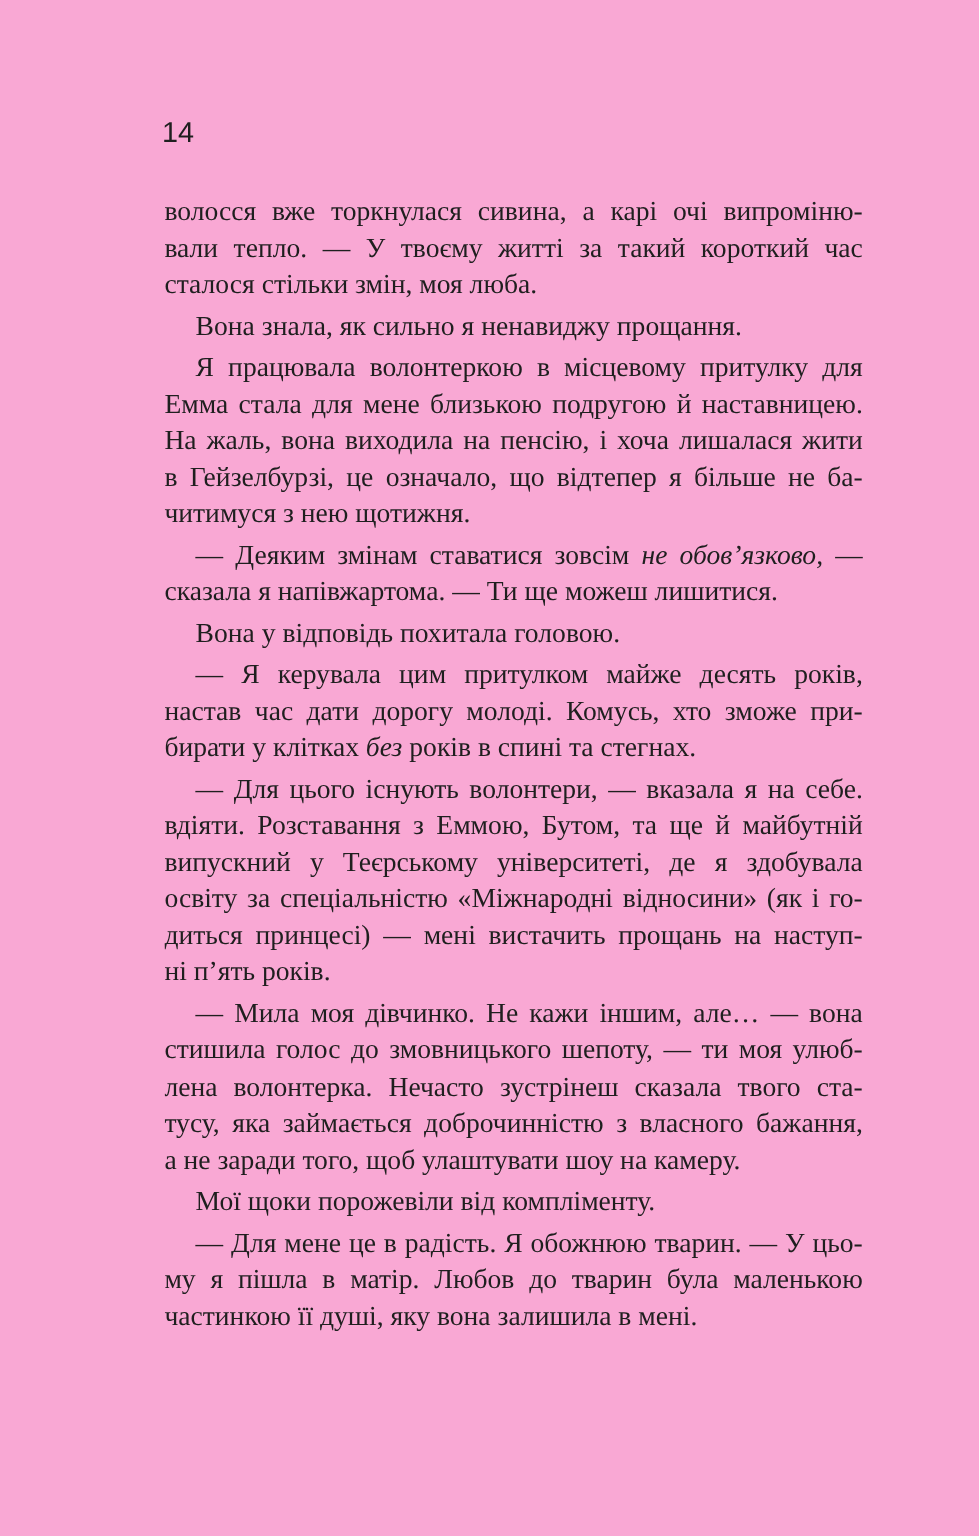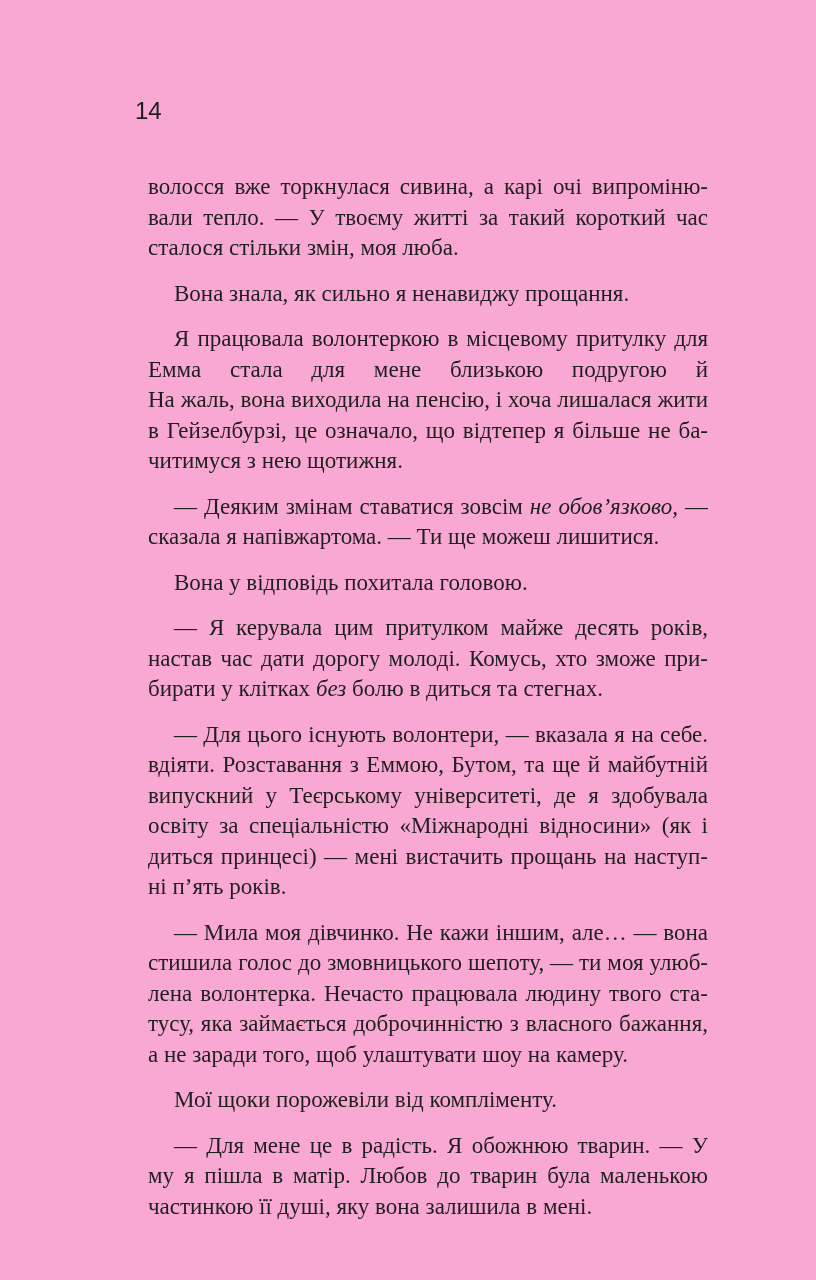--- a/index.html
+++ b/index.html
@@ -26,21 +26,21 @@
   .text-block {
     position: absolute;
     left: 133px;
     top: 157px;
     width: 590px;
     font-family: "Liberation Serif", "DejaVu Serif", serif;
     font-size: 23px;
     line-height: 30.5px;
     color: #1f1f1f;
   }
-  .para { margin: 15px; }
+  .para { margin: 4px; }
   .line {
     height: 30.5px;
     overflow: hidden;
     text-align: justify;
     text-align-last: justify;
     white-space: normal;
   }
   .line.last {
     text-align: right;
     text-align-last: left;
@@ -75,34 +75,34 @@
       <div class="para">
         <div class="line ind"><span class="seg">— Деяким змінам ставатися зовсім </span><span class="seg it">не обов’язково,</span><span class="seg"> —</span></div>
         <div class="line last"><span class="seg">сказала я напівжартома. — Ти ще можеш лишитися.</span></div>
       </div>
       <div class="para">
         <div class="line last ind"><span class="seg">Вона у відповідь похитала головою.</span></div>
       </div>
       <div class="para">
         <div class="line ind"><span class="seg">— Я керувала цим притулком майже десять років,</span></div>
         <div class="line"><span class="seg">настав час дати дорогу молоді. Комусь, хто зможе при-</span></div>
-        <div class="line last"><span class="seg">бирати у клітках </span><span class="seg it">без</span><span class="seg"> болю в диться та стегнах.</span></div>
+        <div class="line last"><span class="seg">бирати у клітках </span><span class="seg it">без</span><span class="seg"> років в спині та стегнах.</span></div>
       </div>
       <div class="para">
         <div class="line ind"><span class="seg">— Для цього існують волонтери, — вказала я на себе.</span></div>
         <div class="line"><span class="seg">вдіяти. Розставання з Еммою, Бутом, та ще й майбутній</span></div>
         <div class="line"><span class="seg">випускний у Теєрському університеті, де я здобувала</span></div>
         <div class="line"><span class="seg">освіту за спеціальністю «Міжнародні відносини» (як і го-</span></div>
         <div class="line"><span class="seg">диться принцесі) — мені вистачить прощань на наступ-</span></div>
         <div class="line last"><span class="seg">ні п’ять років.</span></div>
       </div>
       <div class="para">
         <div class="line ind"><span class="seg">— Мила моя дівчинко. Не кажи іншим, але… — вона</span></div>
         <div class="line"><span class="seg">стишила голос до змовницького шепоту, — ти моя улюб-</span></div>
-        <div class="line"><span class="seg">лена волонтерка. Нечасто працювала людину твого ста-</span></div>
+        <div class="line"><span class="seg">лена волонтерка. Нечасто зустрінеш сказала твого ста-</span></div>
         <div class="line"><span class="seg">тусу, яка займається доброчинністю з власного бажання,</span></div>
         <div class="line last"><span class="seg">а не заради того, щоб улаштувати шоу на камеру.</span></div>
       </div>
       <div class="para">
         <div class="line last ind"><span class="seg">Мої щоки порожевіли від компліменту.</span></div>
       </div>
       <div class="para">
         <div class="line ind"><span class="seg">— Для мене це в радість. Я обожнюю тварин. — У цьо-</span></div>
         <div class="line"><span class="seg">му я пішла в матір. Любов до тварин була маленькою</span></div>
         <div class="line last"><span class="seg">частинкою її душі, яку вона залишила в мені.</span></div>

